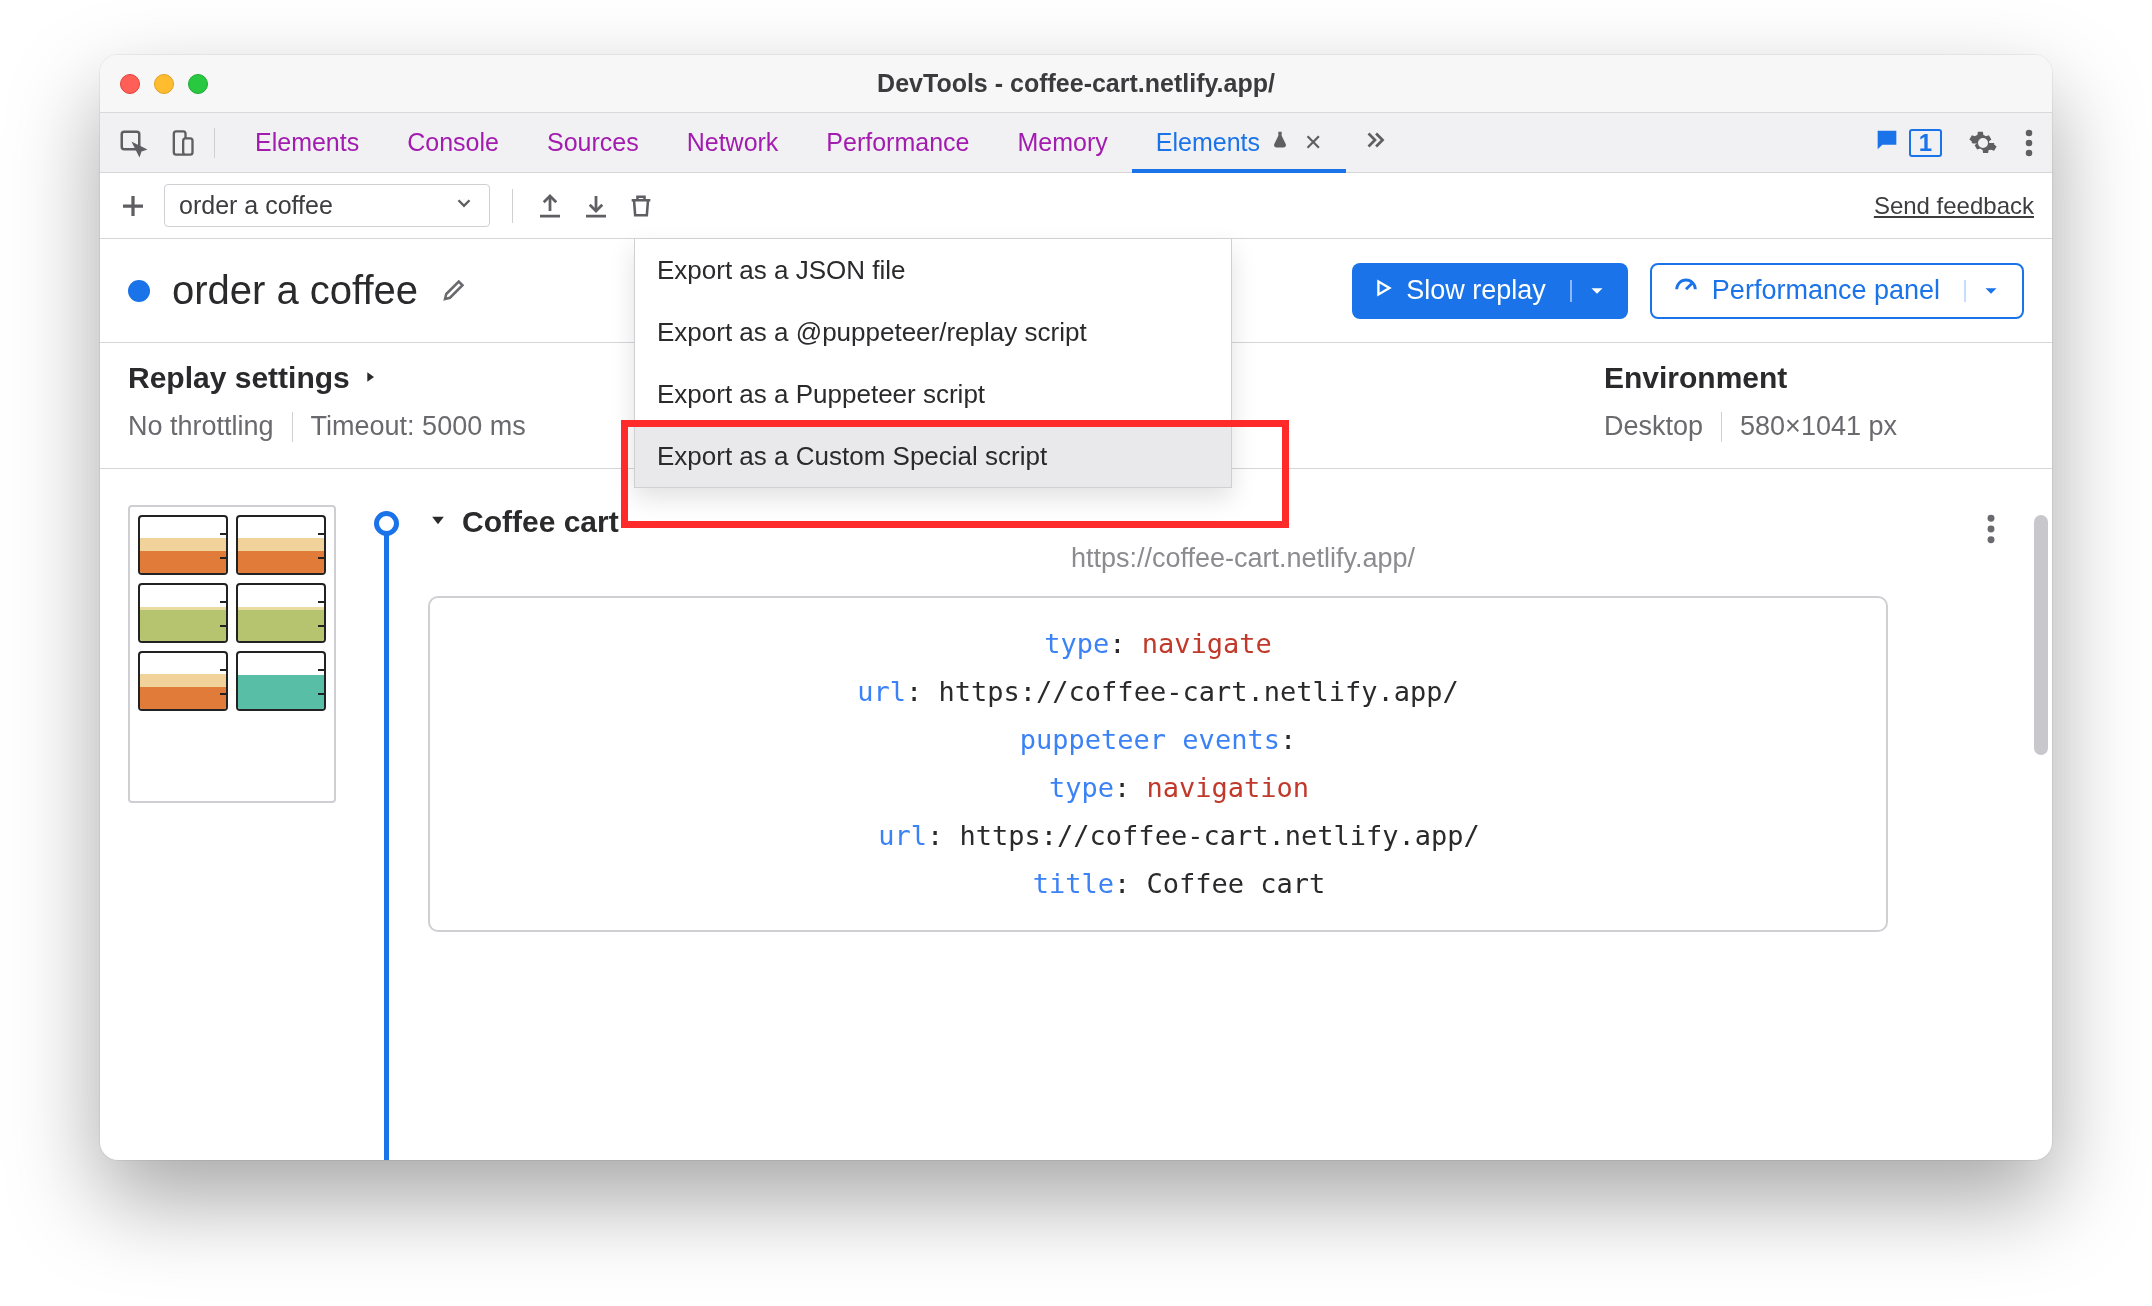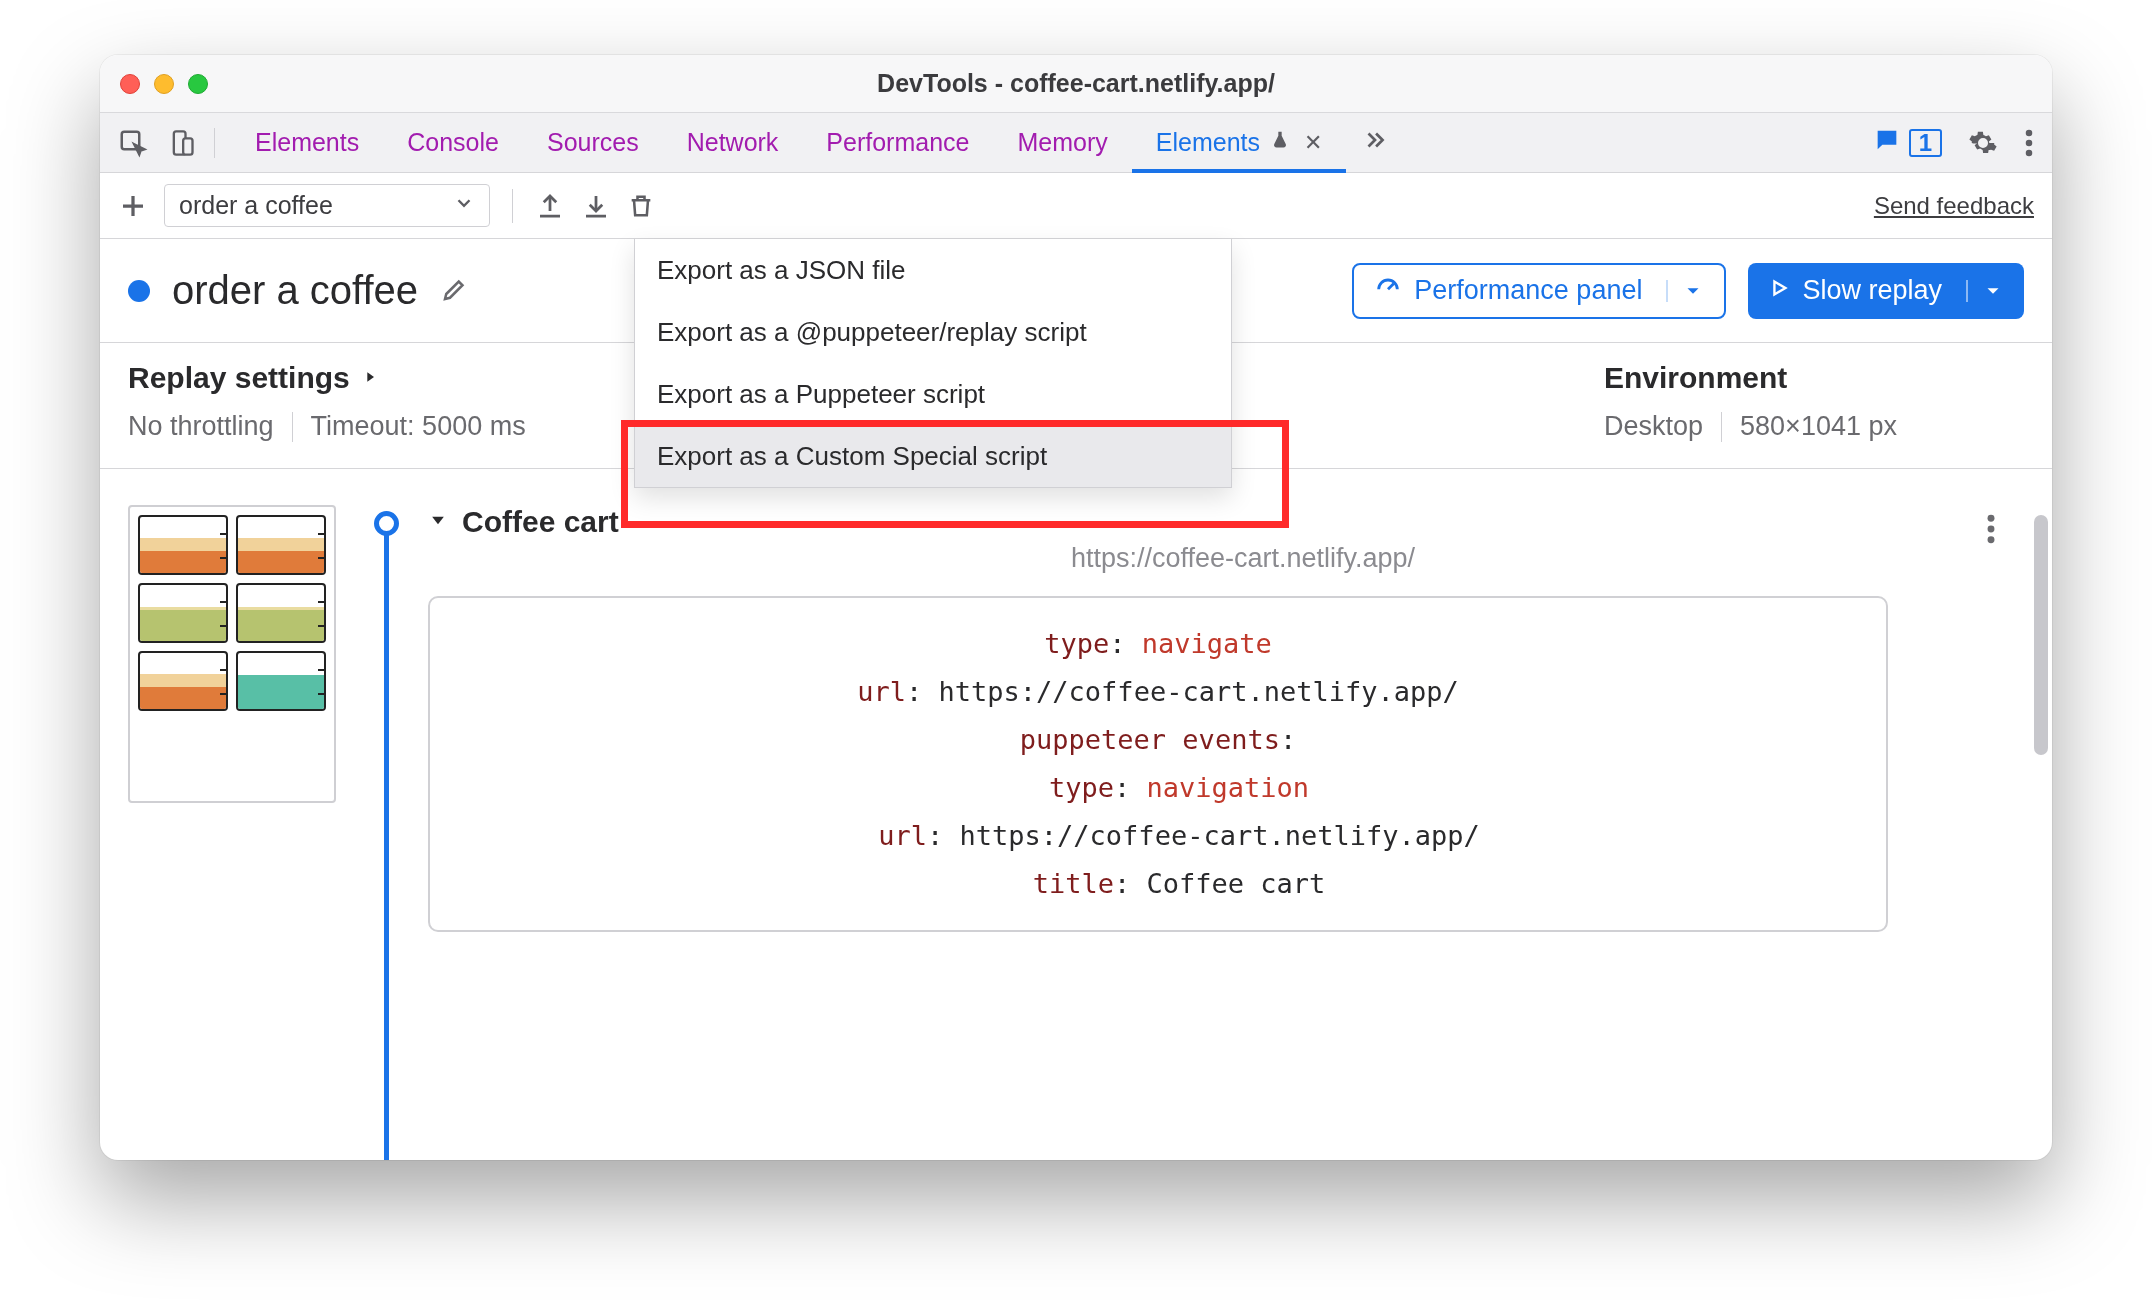--- a/index.html
+++ b/index.html
@@ -81,21 +81,21 @@
   .mug.olive .fill2 { background: #e9dca0; height: 20%; }
   .timeline { position: relative; flex: 1; text-align: center; }
   .tline { position: absolute; left: 20px; top: 16px; bottom: 0; width: 5px; background: #1a73e8; }
   .tdot { position: absolute; left: 10px; top: 6px; width: 25px; height: 25px; border: 5px solid #1a73e8; border-radius: 50%; background: #fff; }
   .stepcard { margin-left: 64px; }
   .stephdr { display: flex; align-items: center; gap: 14px; }
   .stephdr .collapse { color: #2a2a2c; }
   .steptitle { font-size: 30px; font-weight: 700; color: #2a2a2c; }
   .stepurl { font-size: 27px; color: #8b8b90; margin-left: 34px; margin-top: 4px; }
   .codecard { margin-top: 22px; border: 2px solid #d0d0d4; border-radius: 10px; padding: 22px 26px; font-family: ui-monospace, SFMono-Regular, Menlo, Consolas, monospace; font-size: 27px; line-height: 1.78; color: #2a2a2c; width: 1460px; }
-  .k { color: #7f1d1d; } 
+  .k { color: #3b82f6; } 
   .v { color: #c0392b; } 
   .stepmenu { position: absolute; right: 28px; top: 8px; color: #6a6a6e; }
   
   .scrollthumb { position: absolute; right: 4px; top: 460px; width: 14px; height: 240px; background: #c7c7cc; border-radius: 8px; }
 </style>
 </head>
 <body>
 
 <div class="stage">
   <div class="window">
@@ -227,43 +227,43 @@
     <div class="headerrow">
       <span class="rec-dot"></span>
       <span class="rec-name">order a coffee</span>
       <span class="pencil">
         <svg width="30" height="30" viewBox="0 0 24 24" fill="none" stroke="#6a6a6e" stroke-width="2">
             <path d="M4 20l4-1 10-10-3-3L5 16l-1 4z"></path>
           </svg>
       </span>
 
       <div class="hdr-right">
+        <div class="btn primary">
+          <span>
+            <svg width="22" height="22" viewBox="0 0 24 24" fill="none" stroke="#fff" stroke-width="2.6">
+                <path d="M7 5v14l12-7-12-7z"></path>
+              </svg>
+          </span>
+          <span>Slow replay</span>
+          <span class="caret-split">
+            <svg width="22" height="22" viewBox="0 0 24 24" fill="#fff">
+                <path d="M6 9l6 6 6-6z"></path>
+              </svg>
+          </span>
+        </div>
         <div class="btn outline">
           <span>
             <svg width="28" height="28" viewBox="0 0 24 24" fill="none" stroke="#1a73e8" stroke-width="2.4">
                 <path d="M4 14a8 8 0 1 1 16 0"></path>
                 <path d="M12 14l5-5"></path>
               </svg>
           </span>
           <span>Performance panel</span>
           <span class="caret-split">
             <svg width="22" height="22" viewBox="0 0 24 24" fill="#1a73e8">
-                <path d="M6 9l6 6 6-6z"></path>
-              </svg>
-          </span>
-        </div>
-        <div class="btn primary">
-          <span>
-            <svg width="22" height="22" viewBox="0 0 24 24" fill="none" stroke="#fff" stroke-width="2.6">
-                <path d="M7 5v14l12-7-12-7z"></path>
-              </svg>
-          </span>
-          <span>Slow replay</span>
-          <span class="caret-split">
-            <svg width="22" height="22" viewBox="0 0 24 24" fill="#fff">
                 <path d="M6 9l6 6 6-6z"></path>
               </svg>
           </span>
         </div>
       </div>
 
       <div class="dropdown">
         <div class="item">
             <span>Export as a JSON file</span>
           </div>

